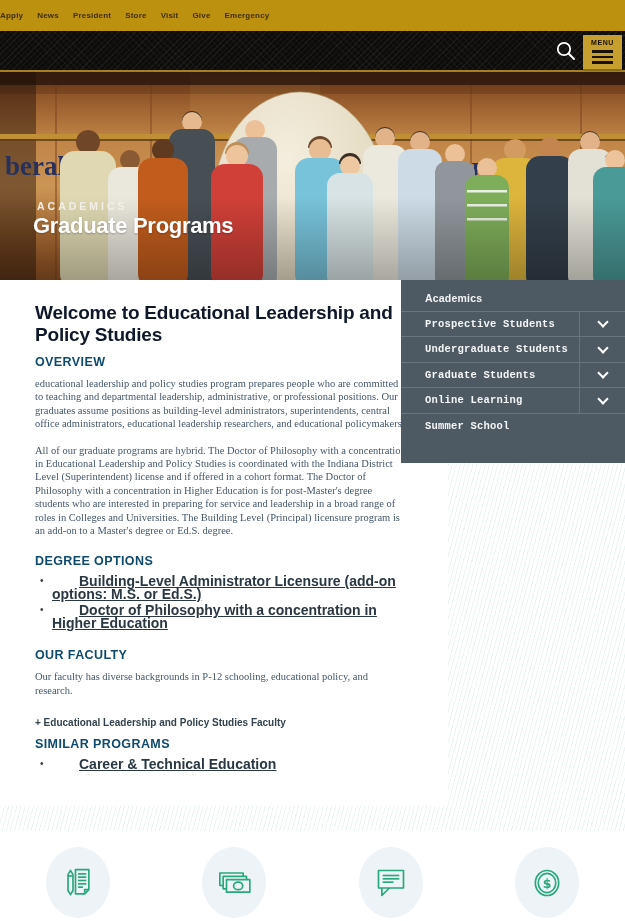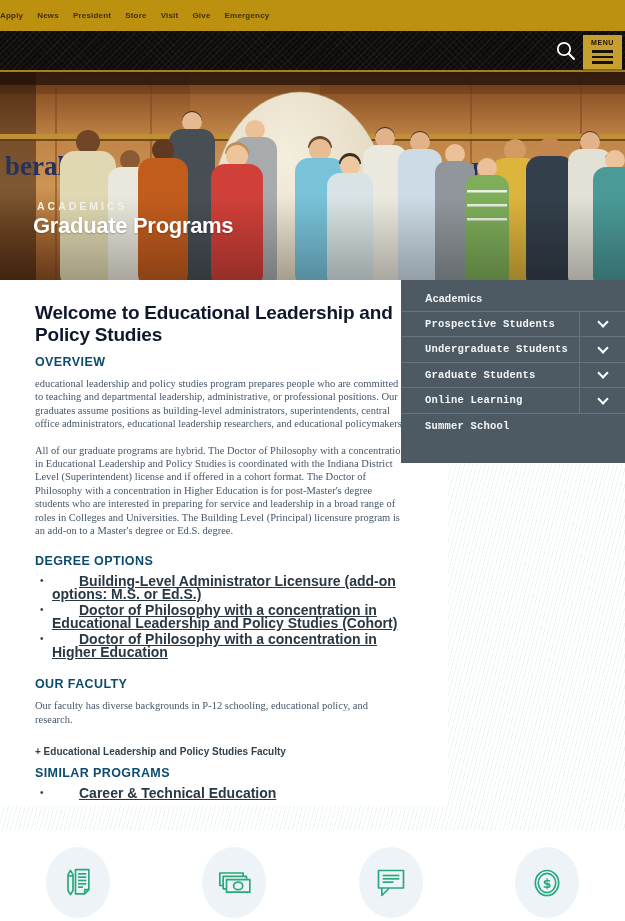--- a/index.html
+++ b/index.html
@@ -258,21 +258,20 @@
     <div class="card">
       <h1 class="page-title">Welcome to Educational Leadership and Policy Studies</h1>
 
       <h2 class="gold-h h-overview">OVERVIEW</h2>
       <p class="serif-p">educational leadership and policy studies program prepares people who are committed to teaching and departmental leadership, administrative, or professional positions. Our graduates assume positions as building-level administrators, superintendents, central office administrators, educational leadership researchers, and educational policymakers.</p>
       <p class="serif-p p-gap">All of our graduate programs are hybrid. The Doctor of Philosophy with a concentration in Educational Leadership and Policy Studies is coordinated with the Indiana District Level (Superintendent) license and if offered in a cohort format. The Doctor of Philosophy with a concentration in Higher Education is for post-Master's degree students who are interested in preparing for service and leadership in a broad range of roles in Colleges and Universities. The Building Level (Principal) licensure program is an add-on to a Master's degree or Ed.S. degree.</p>
 
       <h2 class="gold-h h-degree">DEGREE OPTIONS</h2>
       <ul class="link-list">
         <li><a href="#">Building-Level Administrator Licensure (add-on options: M.S. or Ed.S.)</a></li>
-        <li><a href="#">Doctor of Philosophy with a concentration in Educational Leadership and Policy Studies (Cohort)</a></li>
         <li><a href="#">Doctor of Philosophy with a concentration in Higher Education</a></li>
       </ul>
 
       <h2 class="gold-h h-faculty">OUR FACULTY</h2>
       <p class="serif-p">Our faculty has diverse backgrounds in P-12 schooling, educational policy, and research.</p>
       <a href="#" class="faculty-link">+ Educational Leadership and Policy Studies Faculty</a>
 
       <h2 class="gold-h h-similar">SIMILAR PROGRAMS</h2>
       <ul class="link-list">
         <li><a href="#">Career &amp; Technical Education</a></li>

